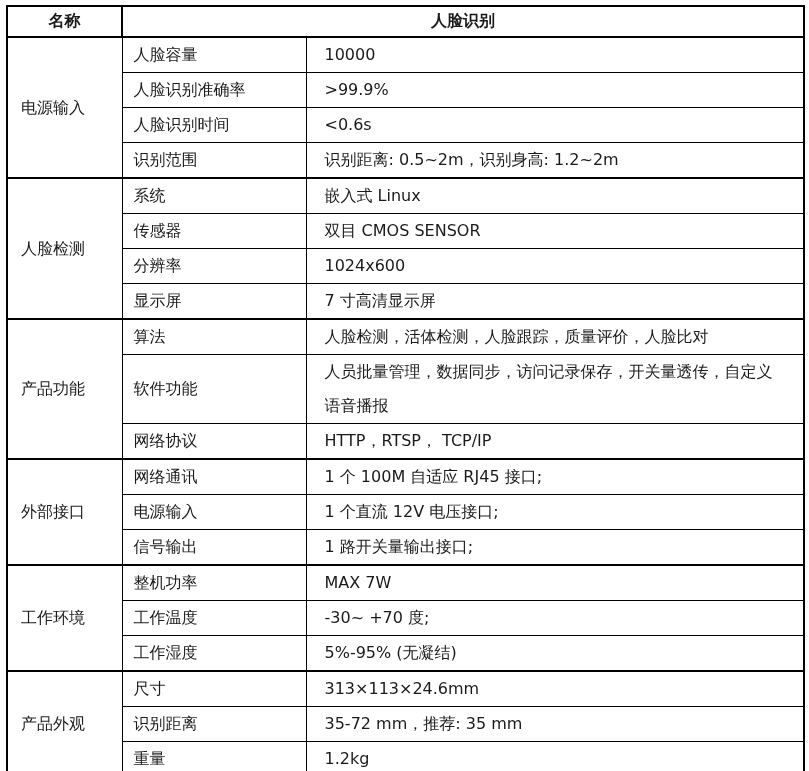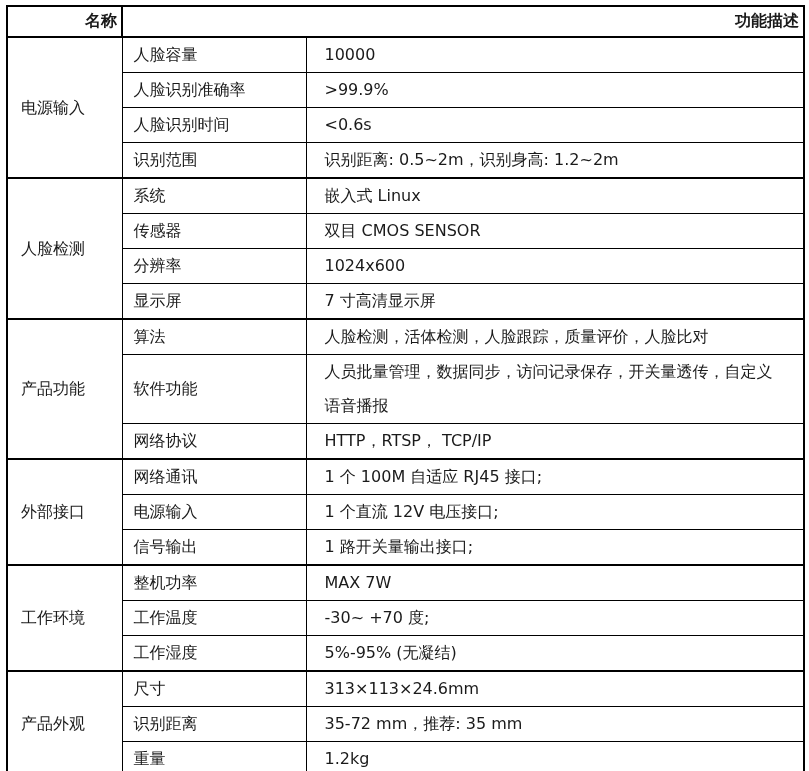--- a/index.html
+++ b/index.html
@@ -33,21 +33,21 @@
     border: 2px solid var(--border-color);
   }
   table.spec-table td {
     border: 1px solid var(--border-color);
   }
   th.h-name, th.h-desc {
     height: 31px;
     padding: 0 4px;
     font-weight: bold;
     font-size: 16px;
-    text-align: right;
+    text-align: center;
     vertical-align: middle;
   }
   td {
     height: 34px;
     line-height: 34px;
     padding: 0 18px;
     vertical-align: middle;
     text-align: left;
     overflow-wrap: break-word;
   }
@@ -75,21 +75,21 @@
 <div class="page">
   <table class="spec-table">
     <colgroup>
       <col style="width:115px">
       <col style="width:184px">
       <col style="width:498px">
     </colgroup>
     <thead>
       <tr>
         <th class="h-name">名称</th>
-        <th class="h-desc" colspan="2">功能描述</th>
+        <th class="h-desc" colspan="2">人脸识别</th>
       </tr>
     </thead>
     <tbody>
         <tr class="group-start">
           <td class="cell-group" rowspan="4">电源输入</td>
           <td class="cell-label">人脸容量</td>
           <td class="cell-value">10000</td>
         </tr>
         <tr>
           <td class="cell-label">人脸识别准确率</td>

